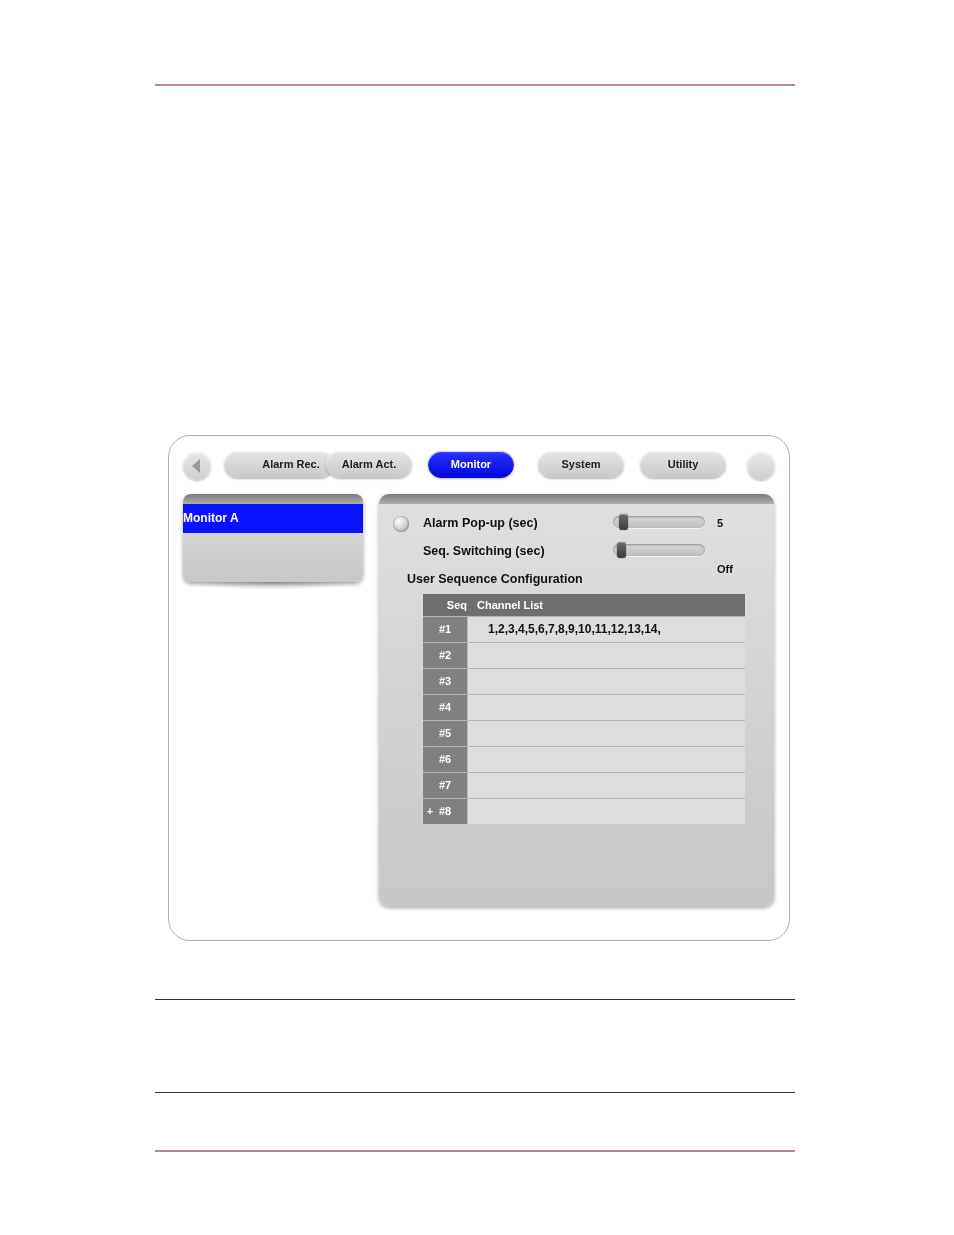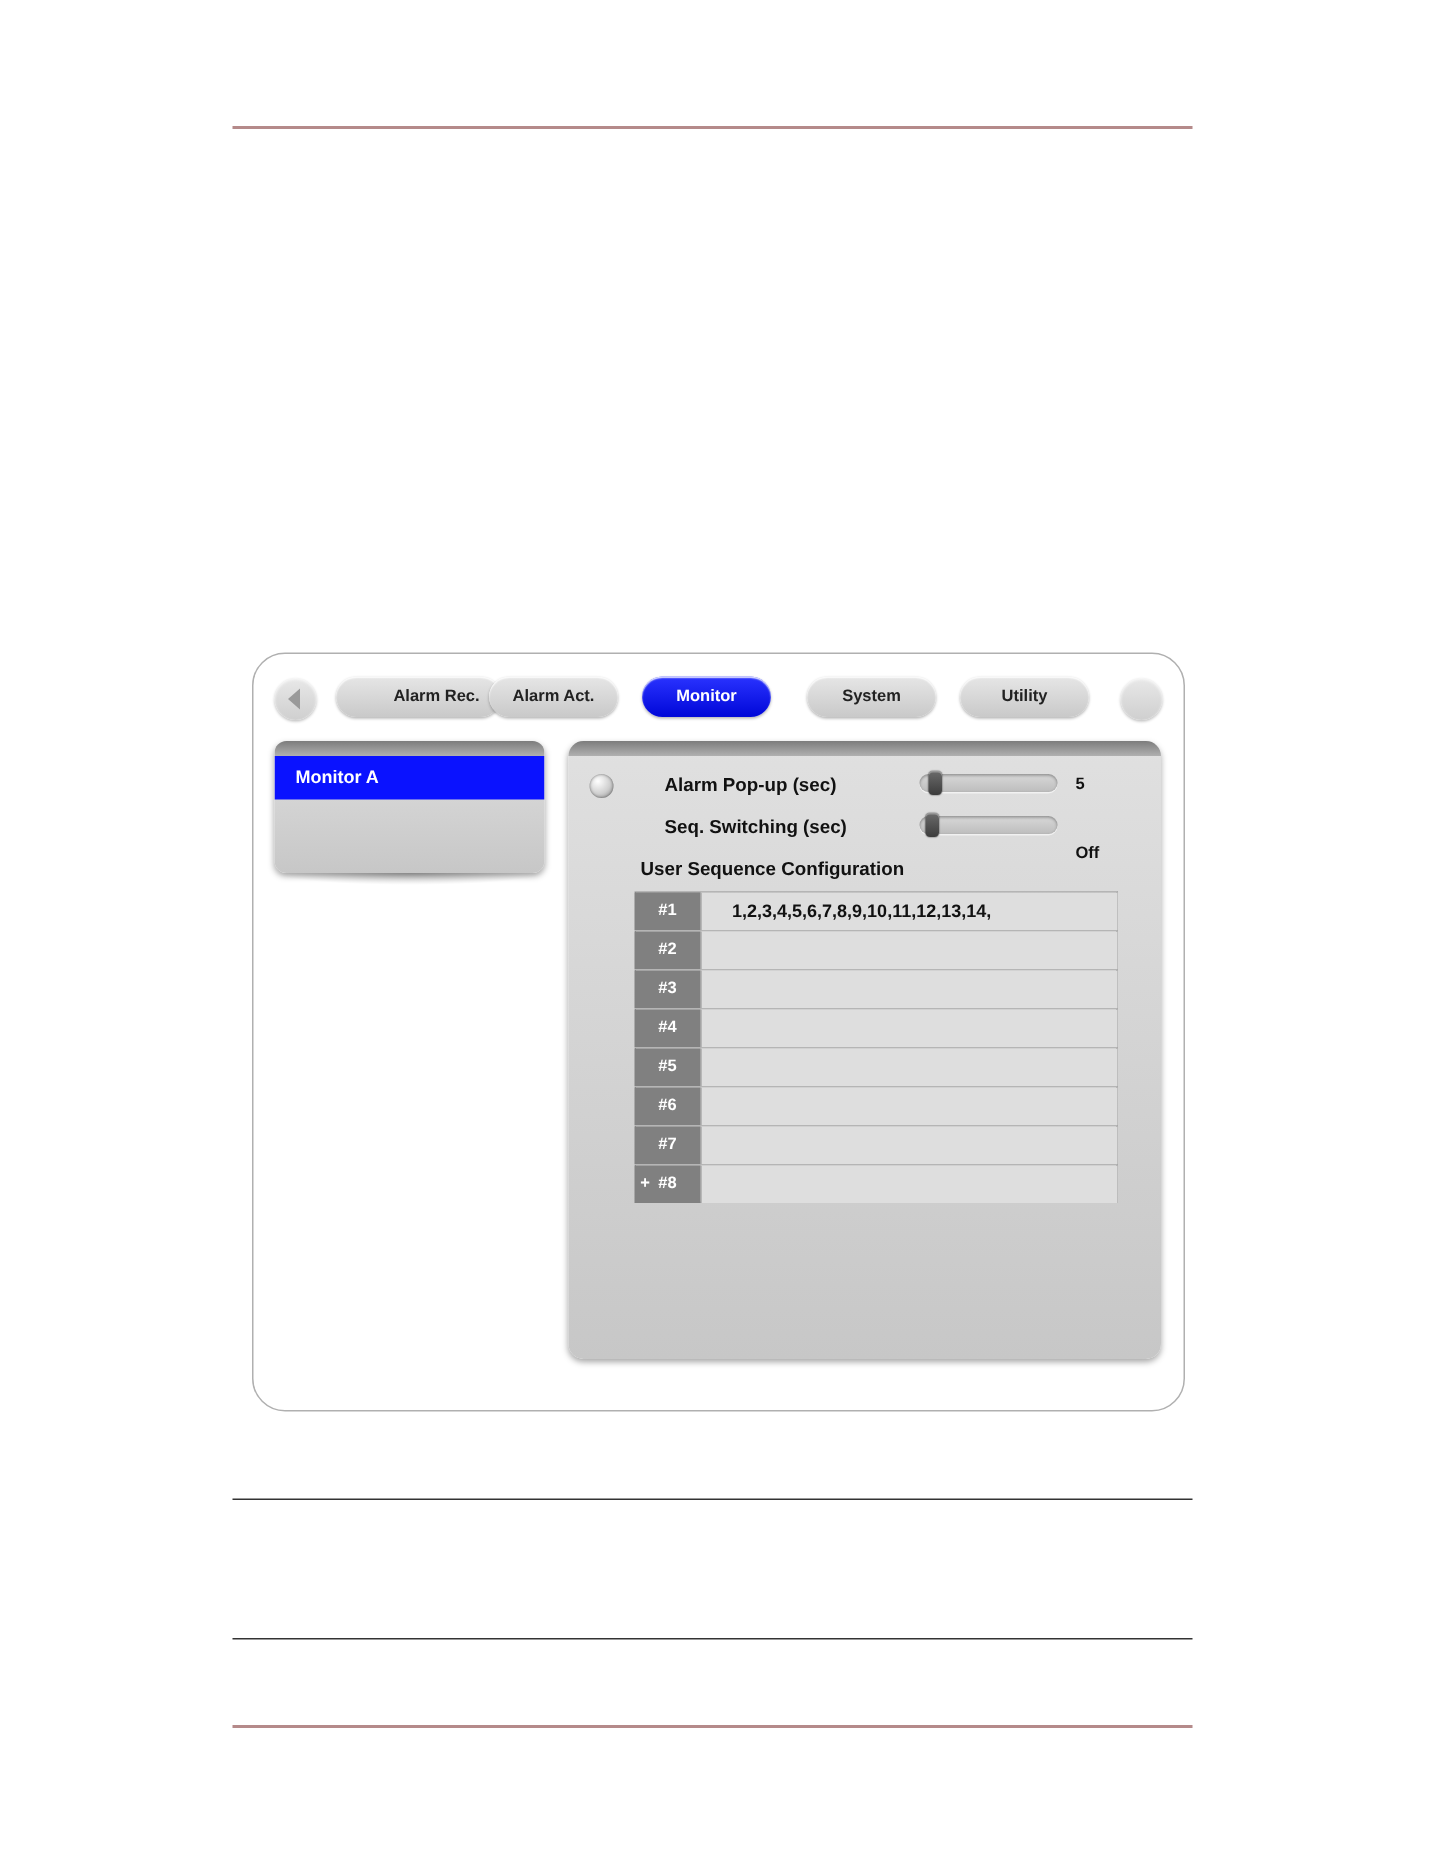--- a/index.html
+++ b/index.html
@@ -90,21 +90,20 @@
     box-shadow: 0 2px 4px rgba(0,0,0,.35);
     overflow: hidden;
   }
   .sidebar .topstrip {
     height: 10px;
     background: linear-gradient(#7c7c7c,#b0b0b0);
   }
   .sidebar-item {
     height: 29px;
     line-height: 29px;
-    padding-left: 14px;
     font-size: 12px;
     font-weight: bold;
     color: #222;
     border-top: 1px solid rgba(0,0,0,.06);
   }
   .sidebar-item.active {
     background: #0a12ff;
     color: #fff;
     border-top: none;
   }
@@ -132,21 +131,20 @@
     position:absolute; top:22px; left:14px;
     width:16px; height:16px; border-radius:50%;
     background: radial-gradient(circle at 35% 30%, #fff, #cfcfcf 55%, #8c8c8c);
     box-shadow: inset 0 0 2px rgba(0,0,0,.5);
   }
   .row-label {
     position:absolute;
     font-size: 12.5px;
     font-weight: bold;
     color: #111;
-    margin-left: 20px;
   }
   .lbl-alarm { top:22px; left:44px; }
   .lbl-seq   { top:50px; left:44px; }
   .lbl-user  { top:78px; left:28px; }
   .slider {
     position:absolute;
     width: 92px; height: 12px;
     border-radius: 6px;
     background: linear-gradient(#d9d9d9,#bdbdbd);
     box-shadow: inset 0 1px 2px rgba(0,0,0,.35), 0 1px 0 rgba(255,255,255,.6);
@@ -256,20 +254,24 @@
 
       <div class="row-label lbl-seq">Seq. Switching (sec)</div>
       <div class="slider slider2">
         <div class="thumb"></div>
       </div>
       <div class="slider-val val2">Off</div>
 
       <div class="row-label lbl-user">User Sequence Configuration</div>
 
       <div class="seq-table">
+        <div class="hdr">
+          <div class="c1">Seq</div>
+          <div class="c2">Channel List</div>
+        </div>
 
         <div class="row">
           <div class="seqcell">#1</div>
           <div class="listcell">1,2,3,4,5,6,7,8,9,10,11,12,13,14,</div>
         </div>
         <div class="row">
           <div class="seqcell">#2</div>
           <div class="listcell"></div>
         </div>
         <div class="row">

